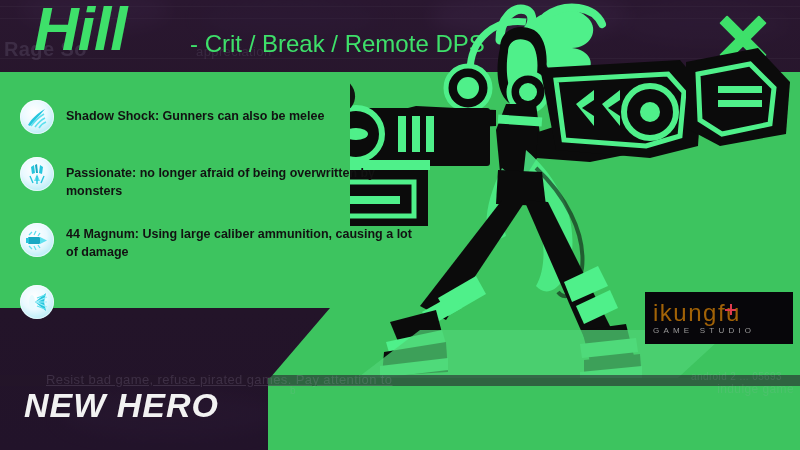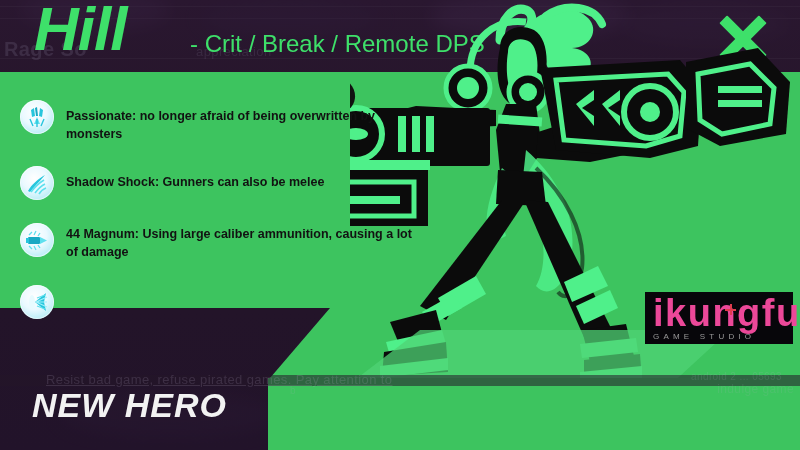--- a/index.html
+++ b/index.html
@@ -86,36 +86,36 @@
   .close-x span:nth-child(1){transform:translate(-50%,-50%) rotate(45deg);}
   .close-x span:nth-child(2){transform:translate(-50%,-50%) rotate(-45deg);}
 
   
   .logo{
     position:absolute;left:645px;top:292px;width:148px;height:52px;
     background:#07060a;display:flex;flex-direction:column;justify-content:center;
     padding-left:8px;box-sizing:border-box;
   }
   .logo-main{
-    font-size:38px;color:#ec4899;font-weight:700;letter-spacing:1.5px;
+    font-size:24px;color:#a16207;font-weight:400;letter-spacing:1.5px;
     line-height:.96;position:relative;
   }
   .logo-plus{
     position:absolute;left:80px;top:12px;width:11px;height:11px;
   }
   .logo-plus i{position:absolute;background:#e03b4e;}
   .logo-plus i:first-child{left:0;top:4.5px;width:11px;height:2.2px;}
   .logo-plus i:last-child{left:4.5px;top:0;width:2.2px;height:11px;}
   .logo-sub{
     font-size:8px;color:#9a9a9a;letter-spacing:4.2px;margin-top:1px;
   }
 
   
   .new-hero{
-    position:absolute;left:32px;top:386px;
+    position:absolute;left:24px;top:386px;
     font-size:34px;font-style:italic;font-weight:700;color:#f2f2f2;
     letter-spacing:1px;
   }
   .watermark{
     position:absolute;left:270px;top:404px;
     font-size:19px;color:rgba(255,255,255,.62);letter-spacing:1.2px;white-space:nowrap;
   }
 </style>
 </head>
 <body>
@@ -224,41 +224,41 @@
         <path d="M230 372 L292 366 L292 378 L230 384 Z" fill="#4ff08a"></path>
       </g>
     </svg>
   </div>
 
   <div class="abilities">
 
     <div class="ability">
       <div class="ab-icon">
         <svg width="26" height="26" viewBox="0 0 26 26">
+          <path d="M20 4 L8 18 L5 22 L10 20 Z" fill="#e8fbff"></path>
+          <path d="M4 21 C8 14 14 9 21 5 C15 12 10 17 6 22 Z" fill="#27c6dd"></path>
+          <path d="M7 22 C11 17 15 13 20 10" stroke="#5fe0ee" stroke-width="1.6" fill="none"></path>
+          <path d="M11 23 C14 19 17 16 21 14" stroke="#5fe0ee" stroke-width="1.6" fill="none"></path>
+          <path d="M15 24 C17 21 19 19 22 18" stroke="#5fe0ee" stroke-width="1.6" fill="none"></path>
+        </svg>
+      </div>
+      <div class="ab-text">Shadow Shock: Gunners can also be melee</div>
+    </div>
+
+    <div class="ability">
+      <div class="ab-icon">
+        <svg width="26" height="26" viewBox="0 0 26 26">
           <path d="M7 6 L10 4 L11 12 L8 13 Z" fill="#27c6dd"></path>
           <path d="M19 6 L16 4 L15 12 L18 13 Z" fill="#27c6dd"></path>
           <path d="M11 4 L13 3 L14 12 L12 12 Z" fill="#1aa9c4"></path>
           <path d="M13 13 L16 20 L10 20 Z" fill="#5fe0ee"></path>
           <path d="M6 15 L9 22 M13 15 L13 23 M20 15 L17 22" stroke="#27c6dd" stroke-width="1.4" fill="none"></path>
         </svg>
       </div>
       <div class="ab-text">Passionate: no longer afraid of being overwritten by monsters</div>
-    </div>
-
-    <div class="ability">
-      <div class="ab-icon">
-        <svg width="26" height="26" viewBox="0 0 26 26">
-          <path d="M20 4 L8 18 L5 22 L10 20 Z" fill="#e8fbff"></path>
-          <path d="M4 21 C8 14 14 9 21 5 C15 12 10 17 6 22 Z" fill="#27c6dd"></path>
-          <path d="M7 22 C11 17 15 13 20 10" stroke="#5fe0ee" stroke-width="1.6" fill="none"></path>
-          <path d="M11 23 C14 19 17 16 21 14" stroke="#5fe0ee" stroke-width="1.6" fill="none"></path>
-          <path d="M15 24 C17 21 19 19 22 18" stroke="#5fe0ee" stroke-width="1.6" fill="none"></path>
-        </svg>
-      </div>
-      <div class="ab-text">Shadow Shock: Gunners can also be melee</div>
     </div>
 
     <div class="ability two-line">
       <div class="ab-icon">
         <svg width="26" height="26" viewBox="0 0 26 26">
           <rect x="4" y="10" width="12" height="7" rx="1" fill="#1aa9c4"></rect>
           <path d="M16 10 L23 13.5 L16 17 Z" fill="#5fe0ee"></path>
           <rect x="2" y="11" width="3" height="5" fill="#27c6dd"></rect>
           <path d="M5 8 L8 5 M10 8 L12 4 M14 9 L16 6" stroke="#5fe0ee" stroke-width="1.3"></path>
           <path d="M5 19 L8 22 M10 19 L12 23 M14 18 L16 21" stroke="#5fe0ee" stroke-width="1.3"></path>

